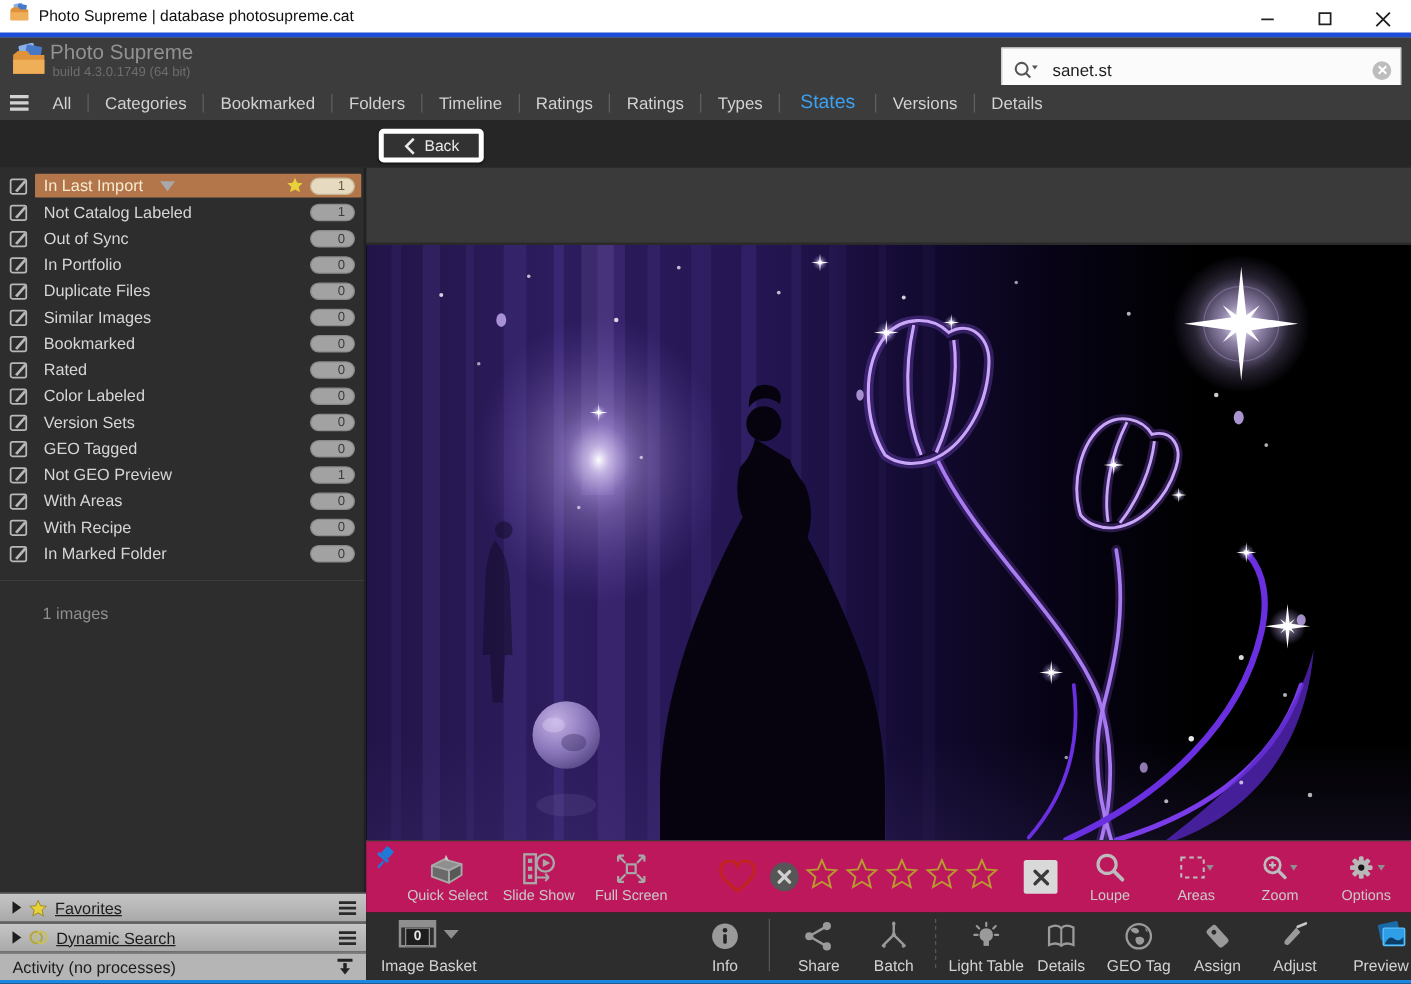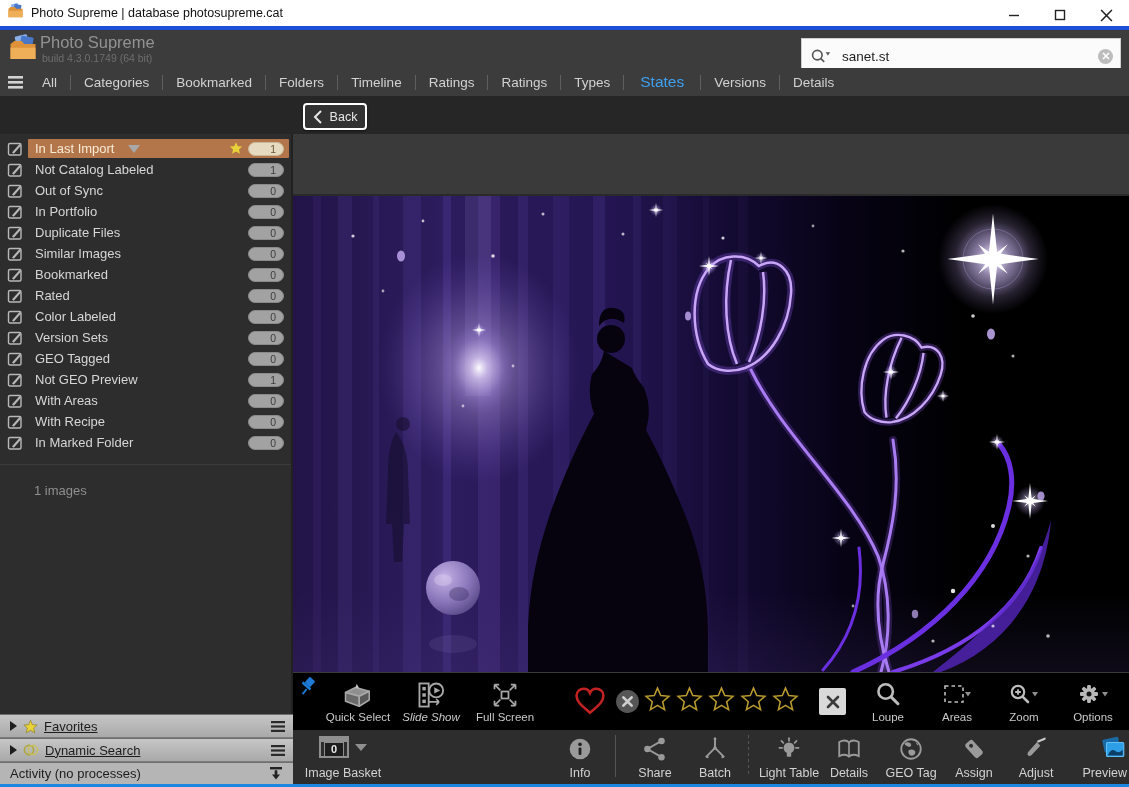--- a/index.html
+++ b/index.html
@@ -25,21 +25,21 @@
 
   
   .tabbar { position:absolute; left:0; top:68px; width:1129px; height:28px; background:#3c3c3c; display:flex; align-items:center; }
   .hamb { margin:0 6px 0 8px; cursor:pointer; display:flex; }
   .tab { padding:0 13px; font-size:13.5px; color:#d2d2d2; cursor:pointer; white-space:nowrap; }
   .tab.active { color:#3da0f0; font-size:15.5px; padding:0 16px; }
   .tsep { width:1px; height:15px; background:#5f5f5f; }
 
   
   .backrow { position:absolute; left:0; top:96px; width:1129px; height:38px; background:#262626; }
-  .backbtn { position:absolute; left:303px; top:7px; width:64px; height:27px; background:#323232; border:2px solid #ffffff; border-radius:4px; display:flex; align-items:center; justify-content:center; gap:8px; cursor:pointer; box-shadow:0 1px 2px rgba(0,0,0,.5); }
+  .backbtn { position:absolute; left:303px; top:7px; width:84px; height:27px; background:#323232; border:4px solid #ffffff; border-radius:4px; display:flex; align-items:center; justify-content:center; gap:8px; cursor:pointer; box-shadow:0 1px 2px rgba(0,0,0,.5); }
   .backbtn span { font-size:12.5px; color:#e8e8e8; }
 
   
   .sidebar { position:absolute; left:0; top:134px; width:293px; height:650px; background:#2d2d2d; border-right:2px solid #212121; }
   .staterows { position:absolute; left:0; top:4px; width:100%; }
   .srow { height:21px; display:flex; align-items:center; padding-left:7px; cursor:pointer; }
   .srow .cbx { width:16px; height:16px; margin-right:5px; flex:0 0 auto; cursor:pointer; }
   .rowbody { flex:1; height:19px; display:flex; align-items:center; position:relative; padding-left:7px; margin-right:2px; border-radius:1px; }
   .rowbody .lbl { font-size:13px; color:#d6d6d6; }
   .srow.selected .rowbody { background:#b3764a; }
@@ -59,21 +59,21 @@
   .activitybar .albl { font-size:13px; color:#1c1c1c; margin-left:10px; }
   .activitybar .aicon { position:absolute; right:9px; top:3px; }
 
   
   .main { position:absolute; left:293px; top:134px; width:836px; height:650px; background:#161616; }
   .grayband { position:absolute; left:0; top:0; width:836px; height:62px; background:#3a3a3a; border-bottom:2px solid #2a2a2a; }
   .photo { position:absolute; left:0; top:62px; width:836px; height:476px; background:#000; overflow:hidden; }
   .photo svg { display:block; }
 
   
-  .ptoolbar { position:absolute; left:0; top:538px; width:836px; height:58px; background:#000000; border-top:1px solid #3a3a3a; }
+  .ptoolbar { position:absolute; left:0; top:538px; width:836px; height:58px; background:#be185d; border-top:1px solid #3a3a3a; }
   .tbtn { position:absolute; display:flex; flex-direction:column; align-items:center; cursor:pointer; }
   .tbtn .tlbl { font-size:11.5px; color:#c9c9c9; margin-top:2px; white-space:nowrap; }
   .pin { position:absolute; left:5px; top:3px; cursor:pointer; }
   .heart { position:absolute; left:280px; top:11px; cursor:pointer; }
   .circx { position:absolute; left:322px; top:16px; cursor:pointer; }
   .starsrow { position:absolute; left:351px; top:13px; display:flex; gap:5px; }
   .starsrow svg { cursor:pointer; }
   .xsquare { position:absolute; left:526px; top:15px; width:27px; height:27px; background:#d9d9d9; border-radius:2px; display:flex; align-items:center; justify-content:center; cursor:pointer; }
 
   
@@ -569,21 +569,21 @@
         <g stroke="#a8a8a8" fill="#6a6a6a" stroke-width="1.2" stroke-linejoin="round">
           <polygon points="2,9 10,5 21,8 13,12" fill="#8f8f8f"></polygon>
           <polygon points="2,9 2,16 13,20 13,12"></polygon>
           <polygon points="13,12 21,8 21,15 13,20" fill="#585858"></polygon>
         </g>
         <path d="M11,2 l2,4 l-3,-1 z" fill="#c8c8c8"></path>
       </svg>
       <span class="tlbl">Quick Select</span>
     </div>
 
-    <div class="tbtn" style="left:103px; top:8px; width:70px;font-style:italic;">
+    <div class="tbtn" style="left:103px; top:8px; width:70px;">
       <svg width="30" height="28" viewBox="0 0 26 24">
         <rect x="3" y="2" width="8" height="20" fill="none" stroke="#a8a8a8" stroke-width="1.6"></rect>
         <rect x="5.5" y="5" width="3" height="3" fill="#a8a8a8"></rect>
           <rect x="5.5" y="10.5" width="3" height="3" fill="#a8a8a8"></rect>
           <rect x="5.5" y="16" width="3" height="3" fill="#a8a8a8"></rect>
         <circle cx="17.5" cy="8" r="6" fill="none" stroke="#a8a8a8" stroke-width="1.6"></circle>
         <path d="M15.8,5.3 L21,8 L15.8,10.7 Z" fill="#a8a8a8"></path>
         <path d="M11,18 L20,18 M20,18 L17.5,15.5 M20,18 L17.5,20.5" stroke="#a8a8a8" stroke-width="1.4" fill="none"></path>
       </svg>
       <span class="tlbl">Slide Show</span>

